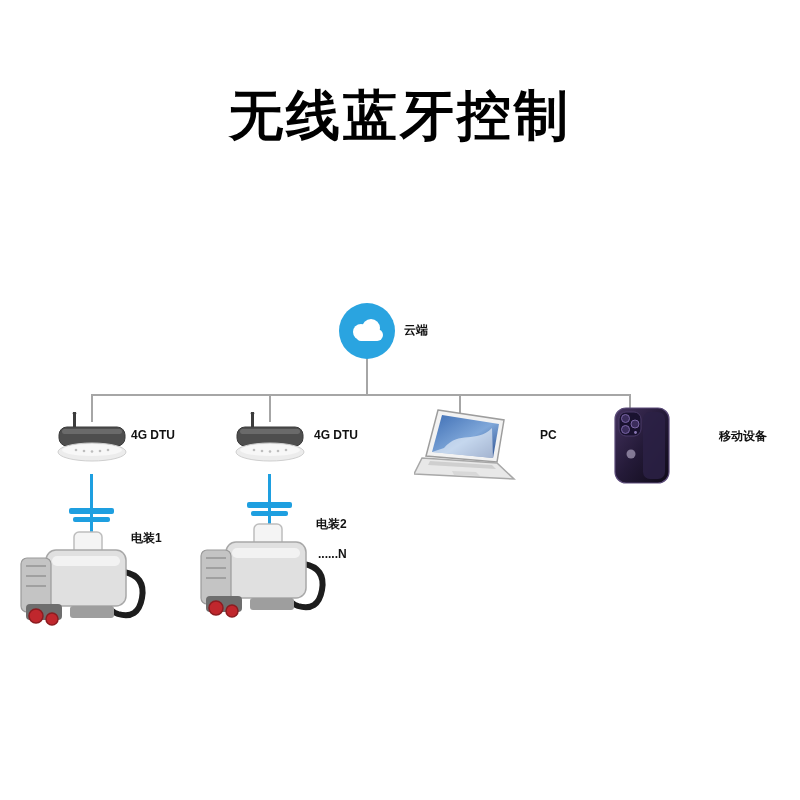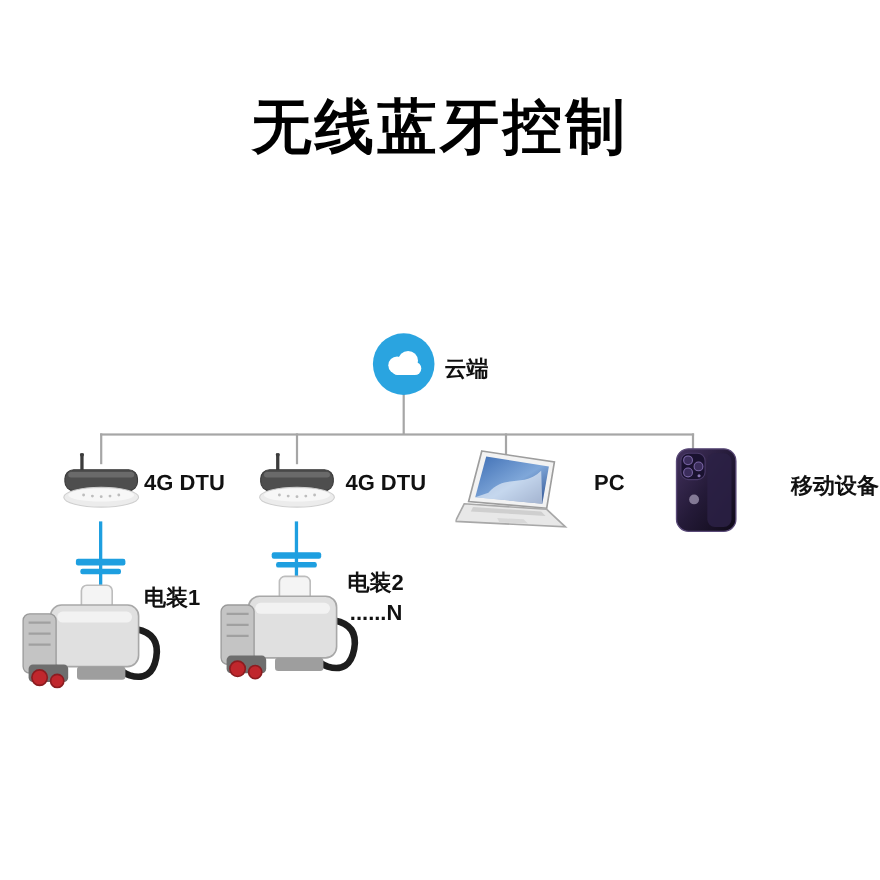--- a/index.html
+++ b/index.html
@@ -11,21 +11,21 @@
   
   #title{
     top:80px;left:0;width:800px;text-align:center;
     font-size:54px;font-weight:900;letter-spacing:3px;color:#000;
   }
   
   .line{background:#a6a6a6;}
   .blue-line{background:#1e9fe0;}
   .blue-bar{background:#1e9fe0;border-radius:2px;}
   
-  .node-label{font-size:20px;font-weight:700;color:#111;white-space:nowrap;}
+  .node-label{font-size:12px;font-weight:700;color:#111;white-space:nowrap;}
   .node-label.regular{font-weight:600;}
   
   #cloud-circle{
     width:56px;height:56px;border-radius:50%;
     background:#2aa4e0;display:flex;align-items:center;justify-content:center;
   }
 </style>
 </head>
 <body>
 

